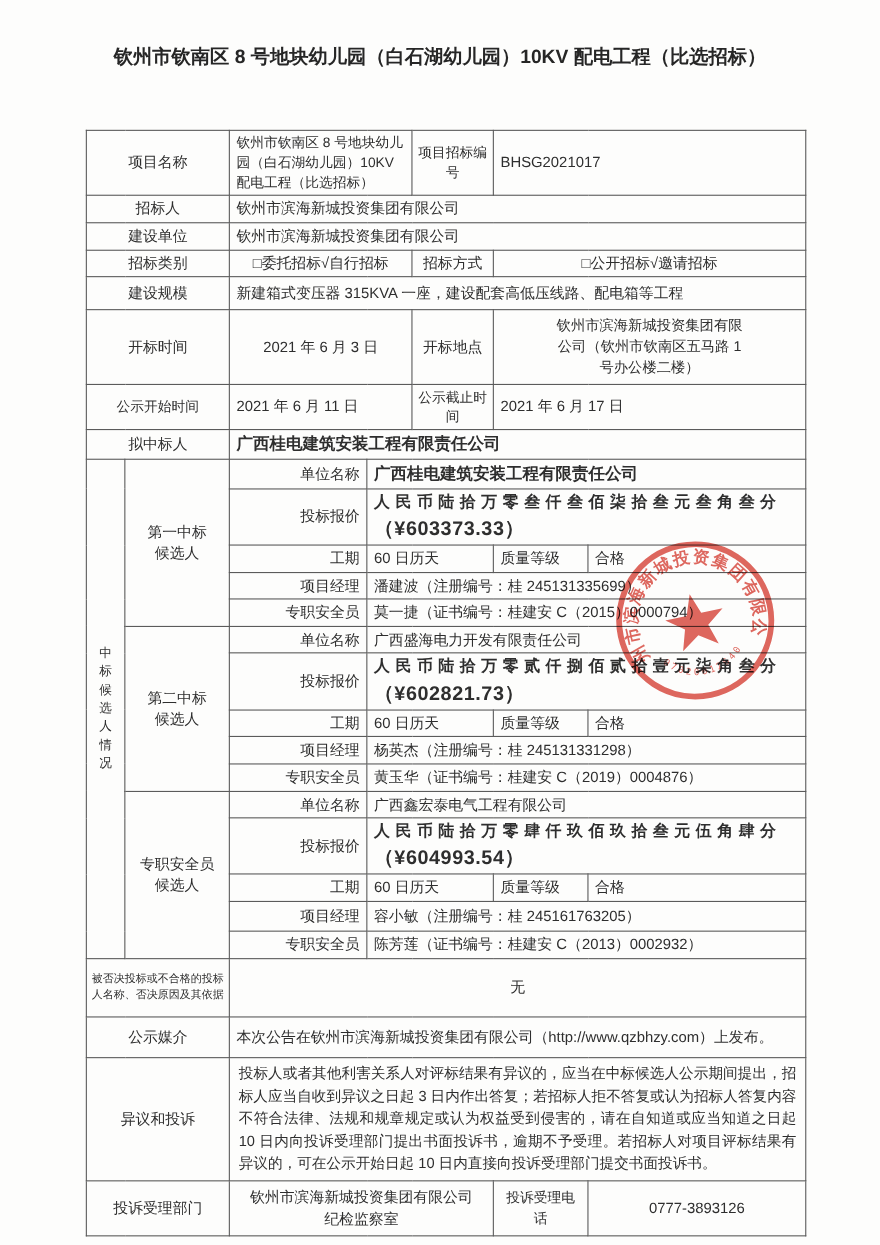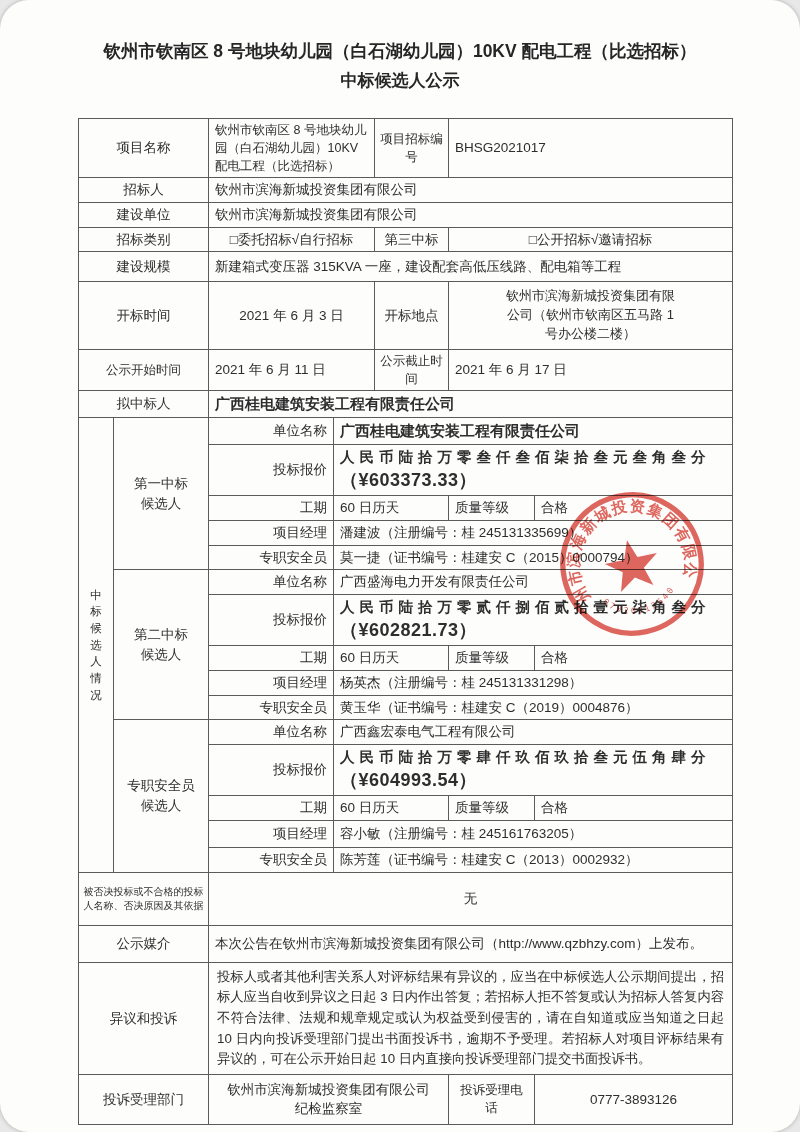--- a/index.html
+++ b/index.html
@@ -6,21 +6,20 @@
   html,body { background:#e8e8e8; }
   .page {
     position:relative;
     width:800px; height:1132px;
     margin:0 auto;
     background:#fdfdfc;
     font-family:"Liberation Sans","DejaVu Sans",sans-serif;
     color:#2e2e2e;
     overflow:hidden;
     box-shadow:0 0 4px rgba(0,0,0,.25);
-    border-radius:29px;
   }
   .title {
     margin:38px auto 0 auto;
     width:600px;
     text-align:center;
     font-size:17.5px;
     font-weight:bold;
     line-height:1.55;
     color:#262626;
   }
@@ -69,21 +68,20 @@
     mix-blend-mode:multiply;
     pointer-events:none;
   }
 </style>
 </head>
 <body>
 
 <div class="page">
 
   <div class="title">钦州市钦南区 8 号地块幼儿园（白石湖幼儿园）10KV 配电工程（比选招标）</div>
-  <div class="subtitle">中标候选人公示</div>
 
   <table class="doc">
     <colgroup>
       <col style="width:35px">
         <col style="width:95px">
         <col style="width:125px">
       <col style="width:41px">
         <col style="width:74px">
         <col style="width:86px">
         <col style="width:198px">
@@ -103,21 +101,21 @@
     </tr>
 
     <tr style="height:20px">
       <td colspan="2" class="lab">建设单位</td>
       <td colspan="5" class="val">钦州市滨海新城投资集团有限公司</td>
     </tr>
 
     <tr style="height:22px">
       <td colspan="2" class="lab">招标类别</td>
       <td colspan="2" class="cen">□委托招标√自行招标</td>
-      <td class="lab">第三中标</td>
+      <td class="lab">招标方式</td>
       <td colspan="2" class="cen">□公开招标√邀请招标</td>
     </tr>
 
     <tr style="height:30px">
       <td colspan="2" class="lab">建设规模</td>
       <td colspan="5" class="val">新建箱式变压器 315KVA 一座，建设配套高低压线路、配电箱等工程</td>
     </tr>
 
     <tr style="height:68px">
       <td colspan="2" class="lab">开标时间</td>

